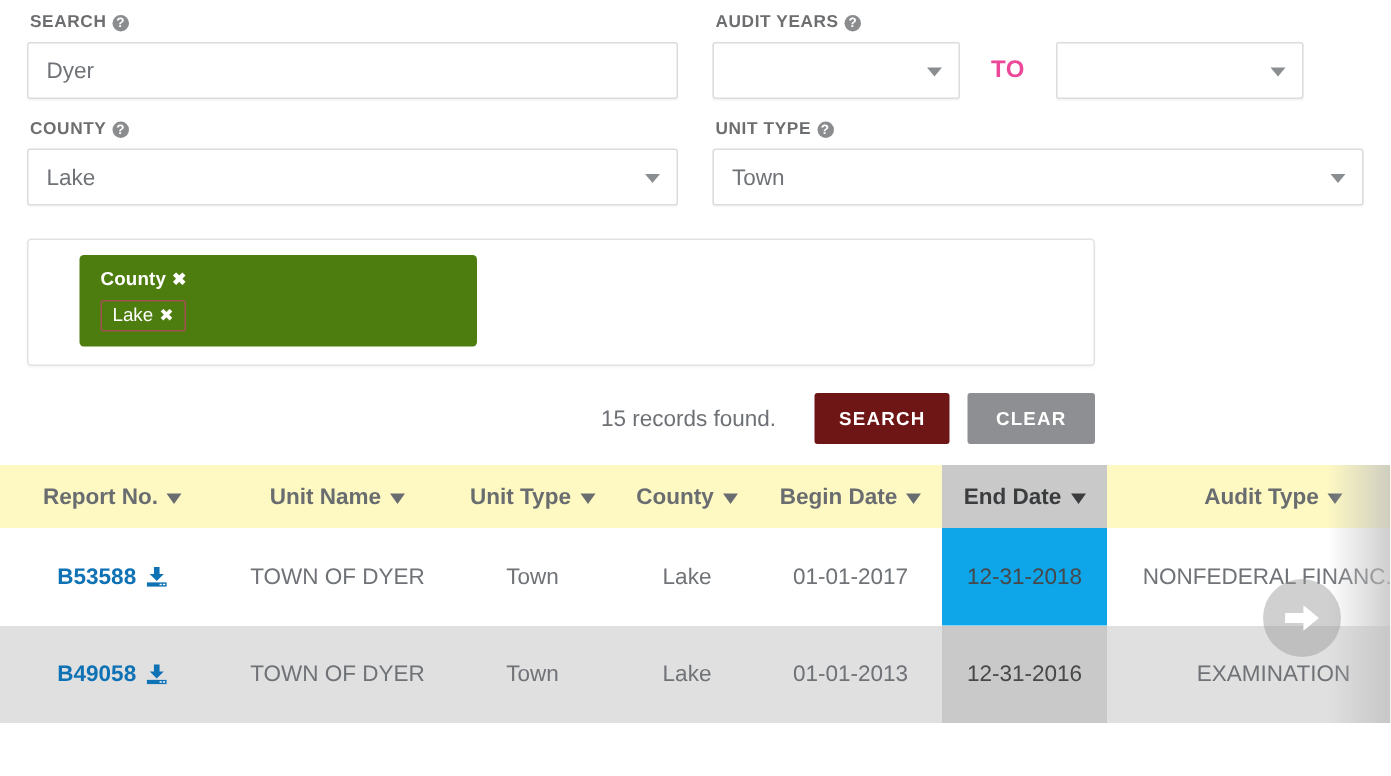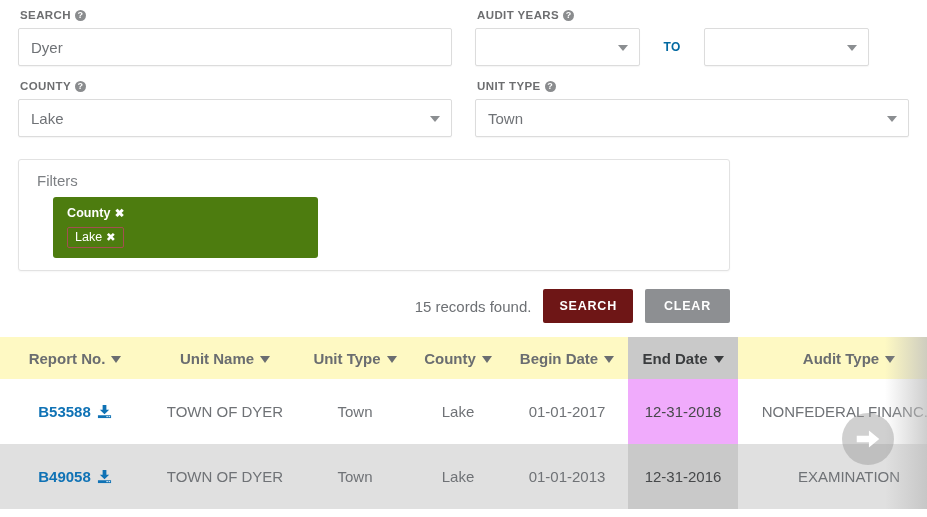--- a/index.html
+++ b/index.html
@@ -69,23 +69,23 @@
     width: 0; height: 0;
     border-left: 5px solid transparent;
     border-right: 5px solid transparent;
     border-top: 6px solid #8b8e91;
   }
   .years-row { display: flex; align-items: center; }
   .years-row .yrbox { width: 165px; }
   .to-label {
     width: 64px;
     text-align: center;
-    font-size: 12px;
-    font-weight: bold;
-    color: #0369a1;
+    font-size: 16px;
+    font-weight: bold;
+    color: #ec4899;
     letter-spacing: .4px;
   }
   .spacer-row2 { height: 13px; }
 
   
   .filters-panel {
     margin: 22px 18px 0 18px;
     border: 1px solid #e2e2e2;
     border-radius: 3px;
     background: #fff;
@@ -126,21 +126,21 @@
     display: flex;
     align-items: center;
     justify-content: flex-end;
     gap: 12px;
     margin: 18px 18px 0 18px;
     height: 34px;
   }
   .records-found {
     font-size: 15px;
     color: #6d7074;
-    margin-right: 0;
+    margin-right: 14px;
   }
   .btn {
     height: 34px;
     min-width: 85px;
     border: none;
     border-radius: 2px;
     color: #fff;
     font-size: 12.5px;
     font-weight: bold;
     letter-spacing: .8px;
@@ -194,21 +194,21 @@
     font-size: 15px;
     color: #6f7276;
     text-align: center;
     padding: 0 6px;
     white-space: nowrap;
     overflow: hidden;
     text-overflow: ellipsis;
   }
   tr.even td { background: #ffffff; }
   tr.odd  td { background: #e0e0e0; }
-  tr.even td.sortedcol { background: #f0abfc; color:#46484a; }
+  tr.even td.sortedcol { background: #0ea5e9; color:#46484a; }
   tr.odd  td.sortedcol { background: #c9c9c9; color:#46484a; }
 
   .report-link {
     color: #0f72b5;
     font-weight: bold;
     text-decoration: none;
     display: inline-flex;
     align-items: center;
     gap: 6px;
     cursor: pointer;
@@ -308,21 +308,20 @@
         </div>
         <div class="input-box select">
           <span class="val">Town</span>
           <span class="caret"></span>
         </div>
       </div>
     </div>
   </div>
 
   <div class="filters-panel">
-    <div class="filters-title">Filters</div>
     <div class="chips">
 
       <div class="chip">
         <div class="chip-head">
           <span>County</span><span class="chip-x">✖</span>
         </div>
         <span class="sub-chip">
           <span>Lake</span><span class="chip-x">✖</span>
         </span>
       </div>

